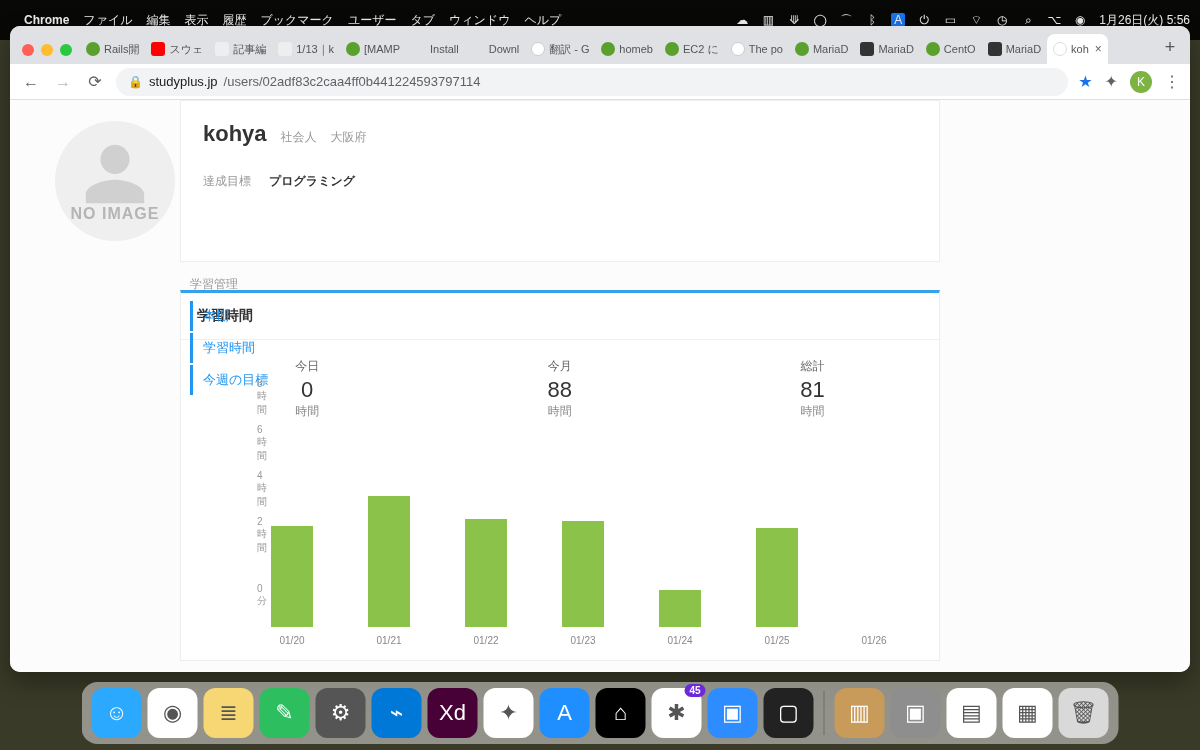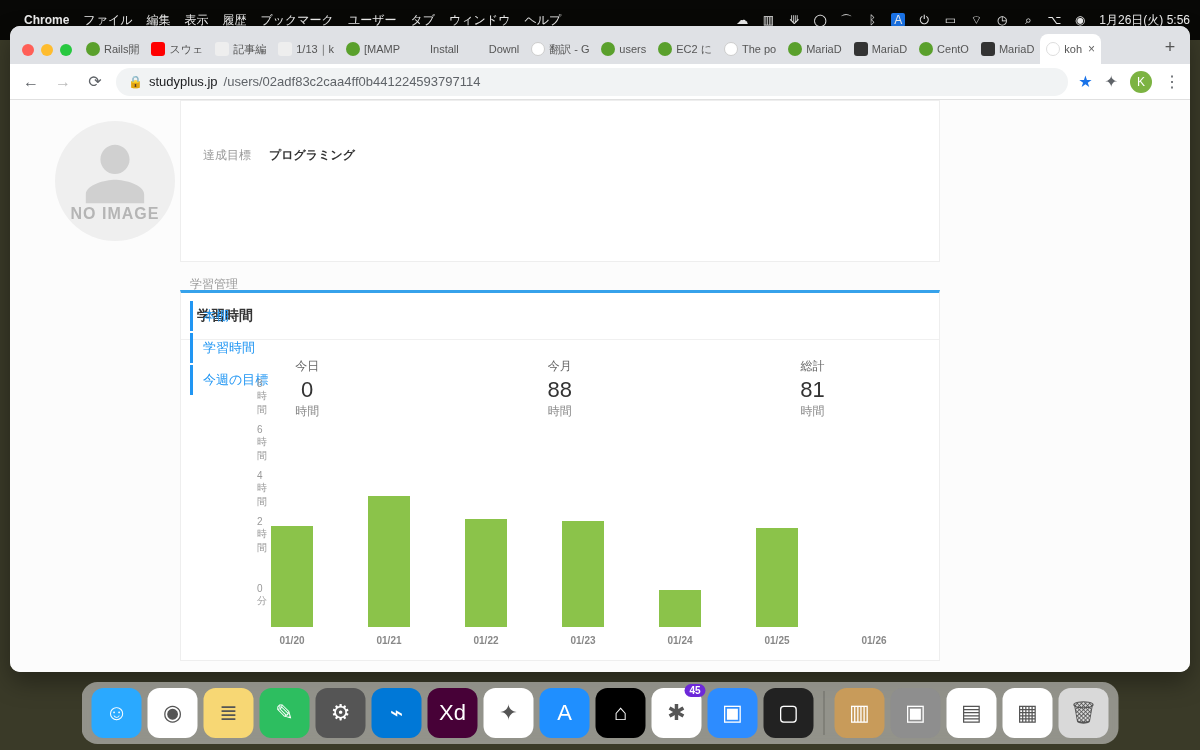--- a/index.html
+++ b/index.html
@@ -144,21 +144,21 @@
   .statsrow{display:flex;justify-content:space-around;padding:18px 0 8px;}
   .stat{text-align:center;font-size:12px;color:#666;}
   .stat .lab{margin-bottom:2px;}
   .stat .num{font-size:22px;color:#333;}
   .stat .unit{font-size:12px;color:#888;}
 
   .chartbox{padding:8px 20px 14px 40px;}
   .chart{position:relative;height:210px;display:flex;align-items:flex-end;gap:4px;padding-left:26px;}
   .yaxis{position:absolute;left:0;top:0;bottom:26px;width:40px;}
   .ytick{position:absolute;left:0;font-size:10px;color:#999;transform:translateY(-50%);margin-left:36px;}
-  .bars{flex:1;display:flex;align-items:flex-end;justify-content:flex-start;gap:19px;height:100%;padding:0 6px;position:relative;font-weight:bold;}
+  .bars{flex:1;display:flex;align-items:flex-end;justify-content:flex-start;gap:19px;height:100%;padding:0 6px;position:relative;}
   .barwrap{flex:1;display:flex;flex-direction:column;align-items:center;}
   .bar{width:42px;background:#8bc34a;}
   .xlab{font-size:10px;color:#888;margin-top:8px;}
 
   
   .dock{
     position:absolute; bottom:6px; left:50%; transform:translateX(-50%);
     height:62px; padding:4px 10px;
     background:rgba(220,220,220,.55);
     border-radius:16px;
@@ -244,21 +244,21 @@
         <div class="tab">
           <span class="fav arrow"></span>
           <span>Downl</span>
         </div>
         <div class="tab">
           <span class="fav g"></span>
           <span>翻訳 - G</span>
         </div>
         <div class="tab">
           <span class="fav gr"></span>
-          <span>users</span>
+          <span>homeb</span>
         </div>
         <div class="tab">
           <span class="fav gr"></span>
           <span>EC2 に</span>
         </div>
         <div class="tab">
           <span class="fav g"></span>
           <span>The po</span>
         </div>
         <div class="tab">
@@ -313,20 +313,25 @@
 
     <div class="wrap">
       <div class="profile-card">
         <div class="avatar-big">
           <svg viewBox="0 0 24 24">
               <path d="M12 12c2.7 0 5-2.3 5-5s-2.3-5-5-5-5 2.3-5 5 2.3 5 5 5zm0 2c-3.3 0-10 1.7-10 5v3h20v-3c0-3.3-6.7-5-10-5z"></path>
             </svg>
           <div class="noimg">NO IMAGE</div>
         </div>
         <div class="prof-main">
+          <div class="urow">
+            <span class="uname">kohya</span>
+            <span class="utag">社会人</span>
+            <span class="utag">大阪府</span>
+          </div>
           <div class="goalrow">
             <span class="goal-label">達成目標</span>
             <span class="goal-val">プログラミング</span>
           </div>
         </div>
       </div>
 
       <div class="card">
         <h2>学習時間</h2>
         <div class="statsrow" id="statsrow">

